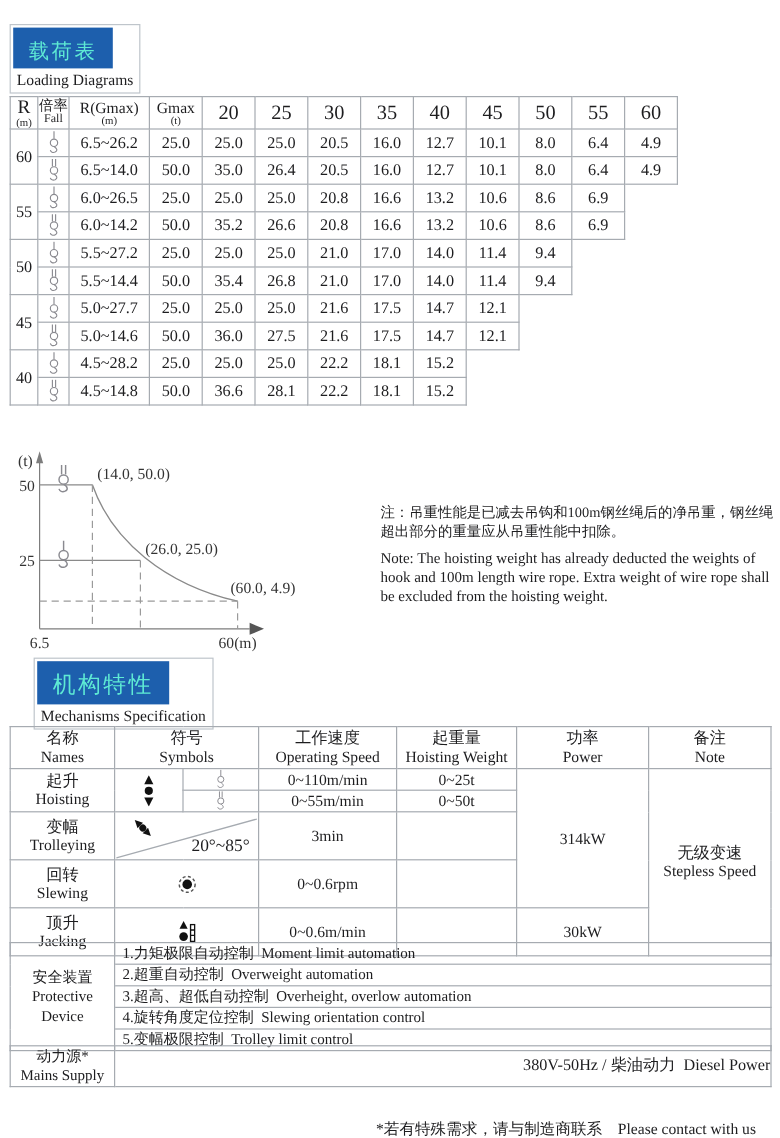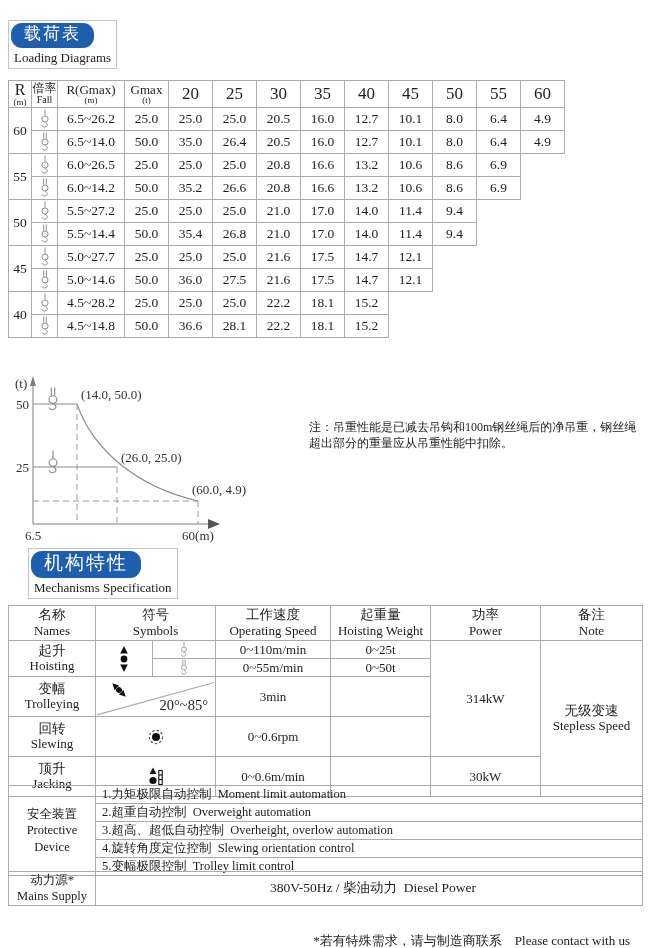--- a/index.html
+++ b/index.html
@@ -1,22 +1,22 @@
 <!DOCTYPE html>
 <html><head>
 <meta charset="utf-8">
 <style>
   html,body{margin:0;padding:0;background:#fff;}
   .page{position:relative;width:650px;height:948px;background:#fff;overflow:hidden;
         font-family:"Liberation Serif",serif;color:#1d1d1f;}
 
   
   .badge-box{position:absolute;left:8px;border:1px solid #bfc5cb;background:#fff;padding:2px 2px 1px 2px;}
-  .badge-blue{display:inline-block;background:#1d5fad;color:#ffffff;padding:2px 13px 4px 13px;
-              letter-spacing:2px;line-height:1.1;border-radius:11px;}
+  .badge-blue{display:inline-block;background:#1d5fad;color:#5eead4;padding:11px 13px 4px 13px;
+              letter-spacing:2px;line-height:1.1;}
   .badge-en{font-size:13px;color:#1d1d1f;padding:2px 3px 1px 3px;white-space:nowrap;}
   #badge-loading{top:20px;}
   #badge-loading .badge-blue{font-size:17px;}
   #badge-mech{top:548px;margin-left:20px;}
   #badge-mech .badge-blue{font-size:19px;}
 
   
   .title{position:absolute;left:330px;top:4px;width:315px;font-size:42px;color:#111;
          white-space:nowrap;letter-spacing:0.5px;}
   .dash{display:inline-block;width:28px;height:6px;background:#111;vertical-align:middle;
@@ -43,21 +43,21 @@
   
   .chart{position:absolute;left:5px;top:372px;}
   .chart text{font-family:"Liberation Serif",serif;font-size:13px;fill:#333;}
   .axis{stroke:#7d7d7d;stroke-width:1;fill:none;}
   .guide{stroke:#8a8a8a;stroke-width:1;fill:none;}
   .curve{stroke:#8a8a8a;stroke-width:1.1;fill:none;}
   .dl{stroke:#9a9a9a;stroke-width:1;stroke-dasharray:6,4;fill:none;}
   .hookline{stroke:#8a8a90;fill:none;stroke-width:1;}
 
   
-  .notes{position:absolute;left:309px;top:419px;width:334px;}
+  .notes{position:absolute;left:317px;top:419px;width:334px;}
   .notes .zh{font-size:12px;line-height:1.35;}
   .notes .en{font-size:12.5px;line-height:1.25;margin-top:7px;}
 
   
   .mech-table{position:absolute;left:8px;top:605px;}
   .mech-table td{font-size:13px;}
   .mh td{height:34px;}
   .zh{font-size:13.5px;line-height:1.25;}
   .en{font-size:13px;line-height:1.15;}
   .r18{height:18px;}
@@ -68,21 +68,21 @@
   .trolley-cell .arr{position:absolute;left:13px;top:3px;}
   .trolley-cell .ang{position:absolute;right:7px;bottom:2px;font-size:14.5px;}
 
   
   .safe-table{position:absolute;left:8px;top:785px;}
   .safe-table tr{height:16px;}
   .pn{font-size:12.5px;line-height:1.3;}
   .pi{text-align:left;font-size:12.5px;padding-left:6px;white-space:pre;}
   .mains-table{position:absolute;left:8px;top:871px;}
   .mains-table tr{height:30px;}
-  .mi{text-align:center;font-size:13.5px;padding-left:8px;white-space:pre;}
+  .mi{text-align:right;font-size:13.5px;padding-left:8px;white-space:pre;}
 
   .footer{position:absolute;right:20px;top:902px;font-size:13px;white-space:pre;color:#1d1d1f;margin-top:30px;}
 </style>
 </head>
 <body>
 
 <div class="page">
 
   <div class="badge-box" id="badge-loading">
     <div class="badge-blue">载荷表</div>
@@ -381,20 +381,21 @@
     <text x="24" y="100" text-anchor="end">25</text>
     <text x="28" y="168" text-anchor="middle">6.5</text>
     <text x="193" y="168" text-anchor="middle">60(m)</text>
     <text x="76" y="27">(14.0, 50.0)</text>
     <text x="116" y="90">(26.0, 25.0)</text>
     <text x="187" y="122">(60.0, 4.9)</text>
   </svg>
 
   <div class="notes">
     <div class="zh">注：吊重性能是已减去吊钩和100m钢丝绳后的净吊重，钢丝绳超出部分的重量应从吊重性能中扣除。</div>
+    <div class="en">Note: The hoisting weight has already deducted the weights of hook and 100m length wire rope. Extra weight of wire rope shall be excluded from the hoisting weight.</div>
   </div>
 
   <div class="badge-box" id="badge-mech">
     <div class="badge-blue">机构特性</div>
     <div class="badge-en">Mechanisms Specification</div>
   </div>
 
   <table class="mech-table">
     <colgroup>
       <col style="width:87px">

